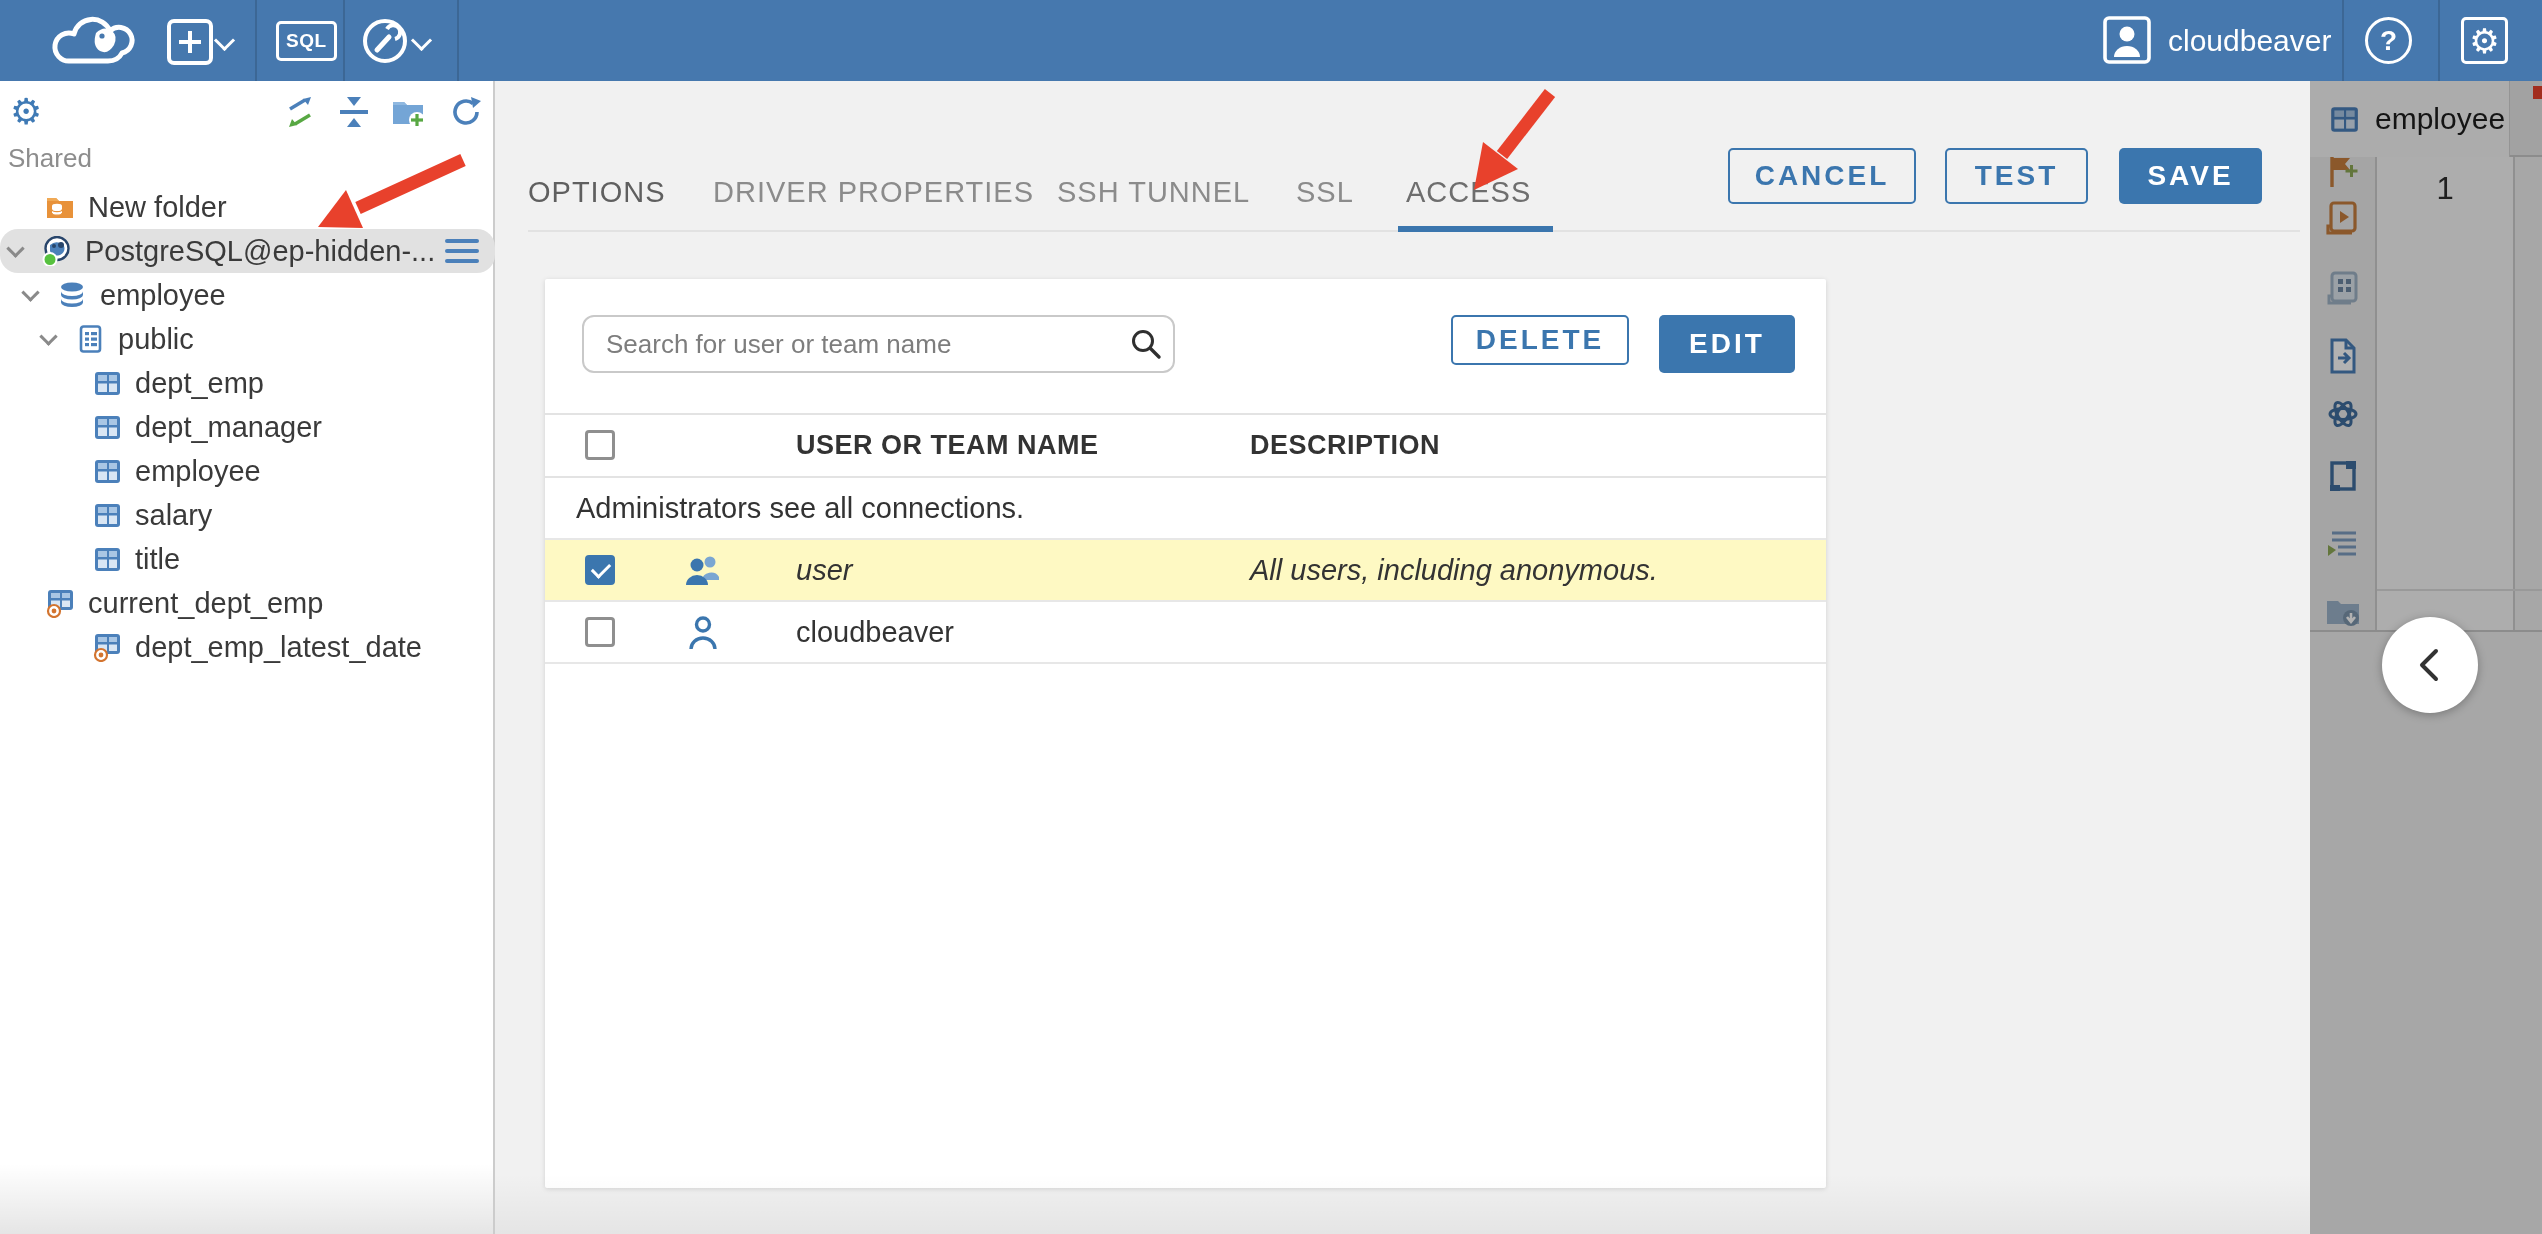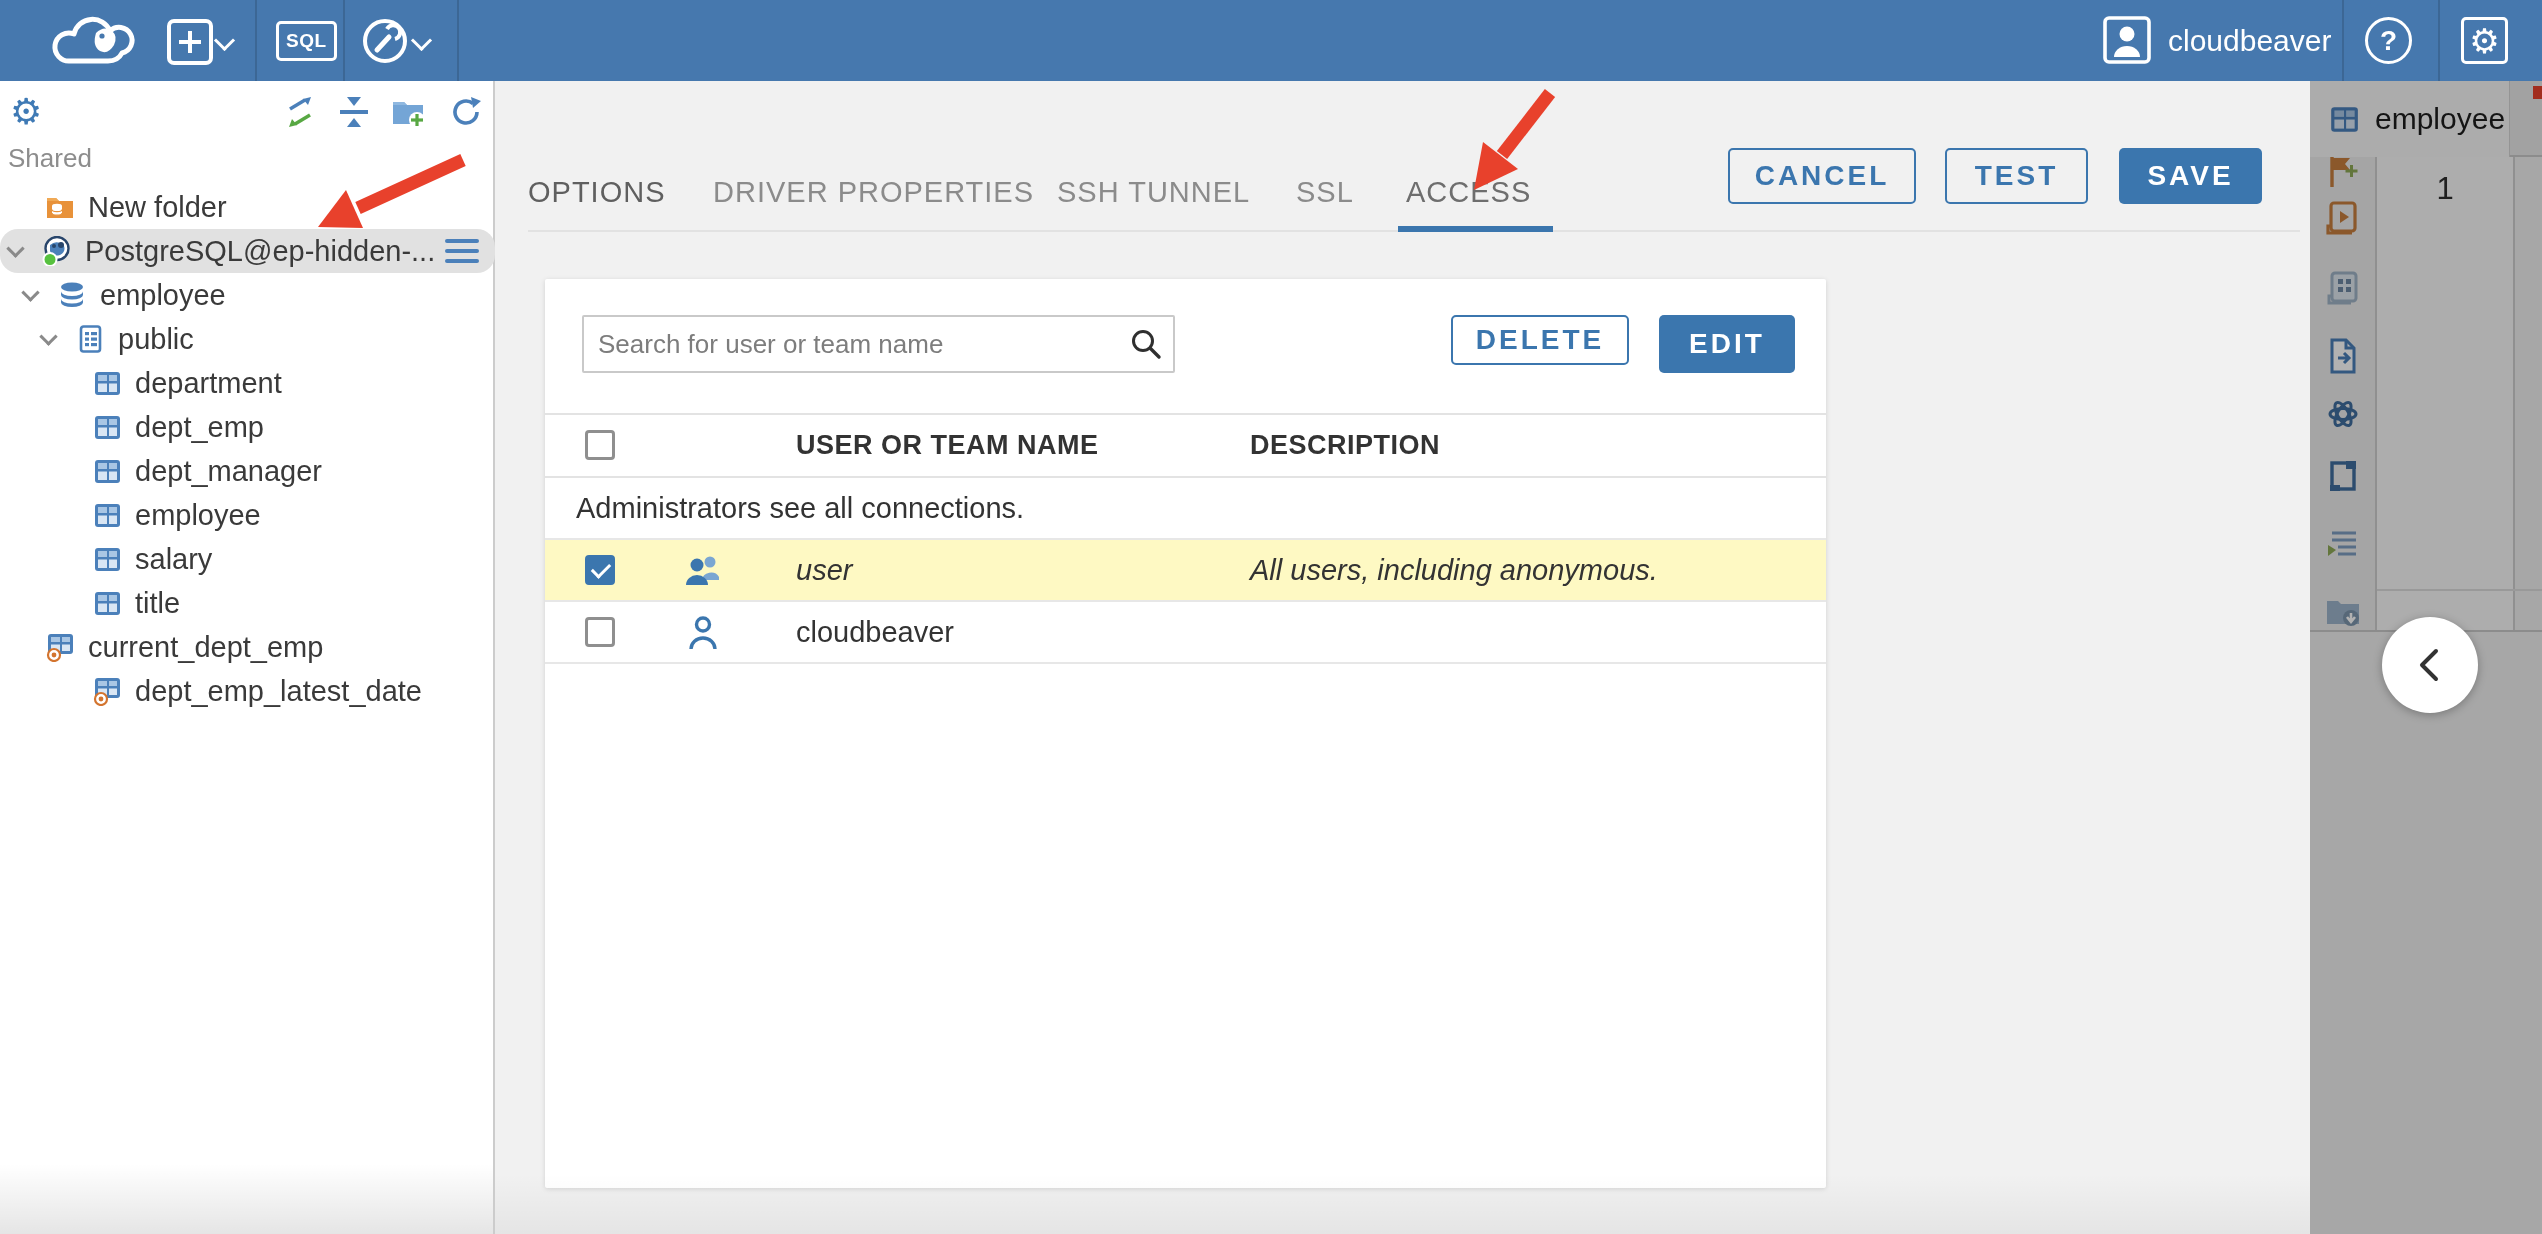--- a/index.html
+++ b/index.html
@@ -54,21 +54,21 @@
   .btn-outline { border:2.5px solid #3b76ae; color:#3b76ae; background:transparent; }
   .btn-fill { background:#3b76ae; color:#fff; }
   #btn-cancel { left:1233px; top:67px; width:188px; }
   #btn-test   { left:1450px; top:67px; width:143px;text-align:center; }
   #btn-save   { left:1624px; top:67px; width:143px; }
 
   
   #card { position:absolute; left:50px; top:198px; width:1281px; height:909px; background:#fff;
           box-shadow:0 1px 5px rgba(0,0,0,.13); border-radius:2px; }
   #search-input { position:absolute; left:37px; top:36px; width:593px; height:58px; border:2px solid #c9c9c9;
-                  border-radius:2px; font-size:26px; color:#333; padding:0 64px 0 14px; outline:none;
+                  border-radius:12px; font-size:26px; color:#333; padding:0 64px 0 22px; outline:none;
                   font-family:"Liberation Sans", sans-serif; background:#fff; }
   #search-input::placeholder { color:#7d7d7d; }
   #search-icon { position:absolute; left:585px; top:49px; width:32px; height:32px; }
   #btn-delete { left:906px; top:36px; width:178px; height:50px; }
   #btn-edit   { left:1114px; top:36px; width:136px; height:58px; }
   #thead { position:absolute; left:0; top:134px; width:1281px; height:65px; border-top:2px solid #e3e3e3; border-bottom:2px solid #e3e3e3; }
   .th { position:absolute; top:0; height:61px; line-height:61px; font-size:27px; font-weight:bold; color:#333; letter-spacing:.5px; }
   #th-name { left:251px; } #th-desc { left:705px; }
   .cbx { width:30px; height:30px; border:3px solid #8f8f8f; border-radius:4px; background:#fff; position:absolute; left:40px; }
   .cbx.on { border-color:#3b76ae; background:#3b76ae; }
@@ -221,30 +221,20 @@
         <span class="tree-label">public</span>
       </div>
       <div class="tree-row" style="padding-left: 92px;">
         <svg viewBox="0 0 30 30" class="tree-ic">
           <rect x="3" y="4" width="25" height="23" rx="3" fill="#4b80ba"></rect>
           <rect x="6" y="7" width="9" height="6" fill="#a9c6e4"></rect>
           <rect x="17" y="7" width="8" height="6" fill="#a9c6e4"></rect>
           <rect x="6" y="15.5" width="9" height="8.5" fill="#d9e6f4"></rect>
           <rect x="17" y="15.5" width="8" height="8.5" fill="#d9e6f4"></rect>
         </svg>
-        <span class="tree-label">department</span>
-      </div>
-      <div class="tree-row" style="padding-left: 92px;">
-        <svg viewBox="0 0 30 30" class="tree-ic">
-          <rect x="3" y="4" width="25" height="23" rx="3" fill="#4b80ba"></rect>
-          <rect x="6" y="7" width="9" height="6" fill="#a9c6e4"></rect>
-          <rect x="17" y="7" width="8" height="6" fill="#a9c6e4"></rect>
-          <rect x="6" y="15.5" width="9" height="8.5" fill="#d9e6f4"></rect>
-          <rect x="17" y="15.5" width="8" height="8.5" fill="#d9e6f4"></rect>
-        </svg>
         <span class="tree-label">dept_emp</span>
       </div>
       <div class="tree-row" style="padding-left: 92px;">
         <svg viewBox="0 0 30 30" class="tree-ic">
           <rect x="3" y="4" width="25" height="23" rx="3" fill="#4b80ba"></rect>
           <rect x="6" y="7" width="9" height="6" fill="#a9c6e4"></rect>
           <rect x="17" y="7" width="8" height="6" fill="#a9c6e4"></rect>
           <rect x="6" y="15.5" width="9" height="8.5" fill="#d9e6f4"></rect>
           <rect x="17" y="15.5" width="8" height="8.5" fill="#d9e6f4"></rect>
         </svg>

